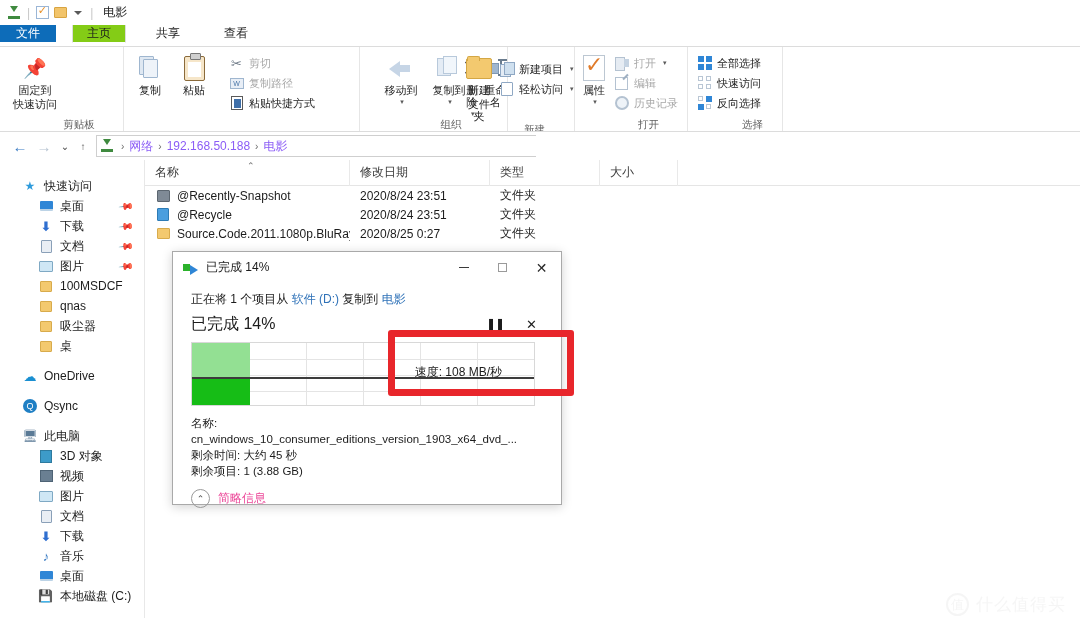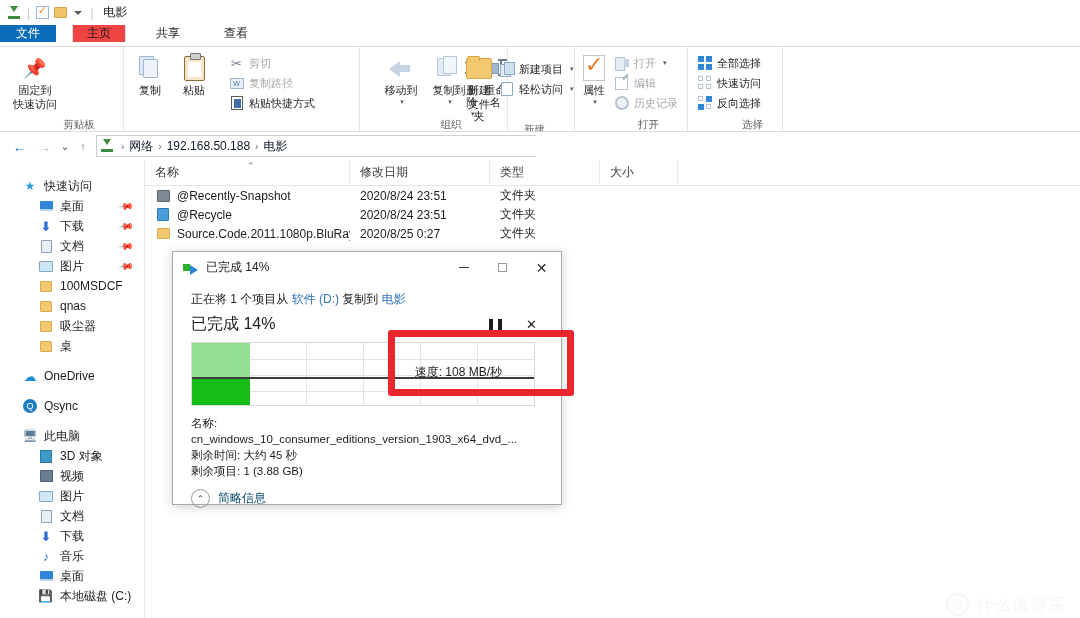--- a/index.html
+++ b/index.html
@@ -67,21 +67,21 @@
     border-bottom: 1px solid #dcdcdc;
     gap: 16px;
   }
   .tab {
     padding: 0 14px; display: flex; align-items: center;
     font-size: 12px; color: #1c1c1c;
     cursor: default;
   }
   .tab.file { background: #0d6cb9; color: #fff; padding: 0 16px; }
   .tab.active {
-    background: #ef4444;
+    background: #84cc16;
     border-left: 1px solid #dcdcdc;
     border-right: 1px solid #dcdcdc;
     border-bottom: 1px solid #ffffff;
     margin-bottom: -1px;
   }
 
   
   .ribbon {
     position: absolute; top: 47px; left: 0; width: 1080px; height: 85px;
     background: #ffffff;
@@ -281,21 +281,21 @@
   .nav-btn.small { font-size: 10px; width: 18px; color: #4a4a4a; }
   .crumbbox {
     flex: 0 0 auto; height: 22px; margin-left: 4px;
     display: flex; align-items: center;
     border: 1px solid #cfcfcf; border-right: none;
     padding: 0 6px 0 4px;
     background: #fff;
     font-size: 12px;
     min-width: 440px;
   }
-  .crumb { color: #0f172a; padding: 0 3px; }
+  .crumb { color: #8b5cf6; padding: 0 3px; }
   .crumb-sep { color: #6a6a6a; font-size: 10px; padding: 0 2px; }
 
   
   .sidebar {
     position: absolute; top: 160px; left: 0; width: 145px; height: 458px;
     background: #fff;
     border-right: 1px solid #e8e8e8;
     padding-top: 16px;
     font-size: 12px;
     overflow: hidden;
@@ -454,21 +454,21 @@
     margin: 10px 0 0 0; height: 1px; background: #e4e4e4;
   }
   .dlg-foot {
     height: 40px; display: flex; align-items: center; padding-left: 18px;
   }
   .chev-circle {
     width: 19px; height: 19px; border-radius: 50%; border: 1px solid #9a9a9a;
     display: flex; align-items: center; justify-content: center;
     font-size: 9px; color: #4a4a4a; margin-right: 8px;
   }
-  .foot-lbl { font-size: 12px; color: #0c4a6e; }
+  .foot-lbl { font-size: 12px; color: #ec4899; }
 
   
   .watermark {
     position: absolute; right: 14px; bottom: 2px;
     display: flex; align-items: center; gap: 7px;
     opacity: 0.5;
   }
   .wm-circle {
     width: 23px; height: 23px; border-radius: 50%;
     border: 2px solid #ececec;

